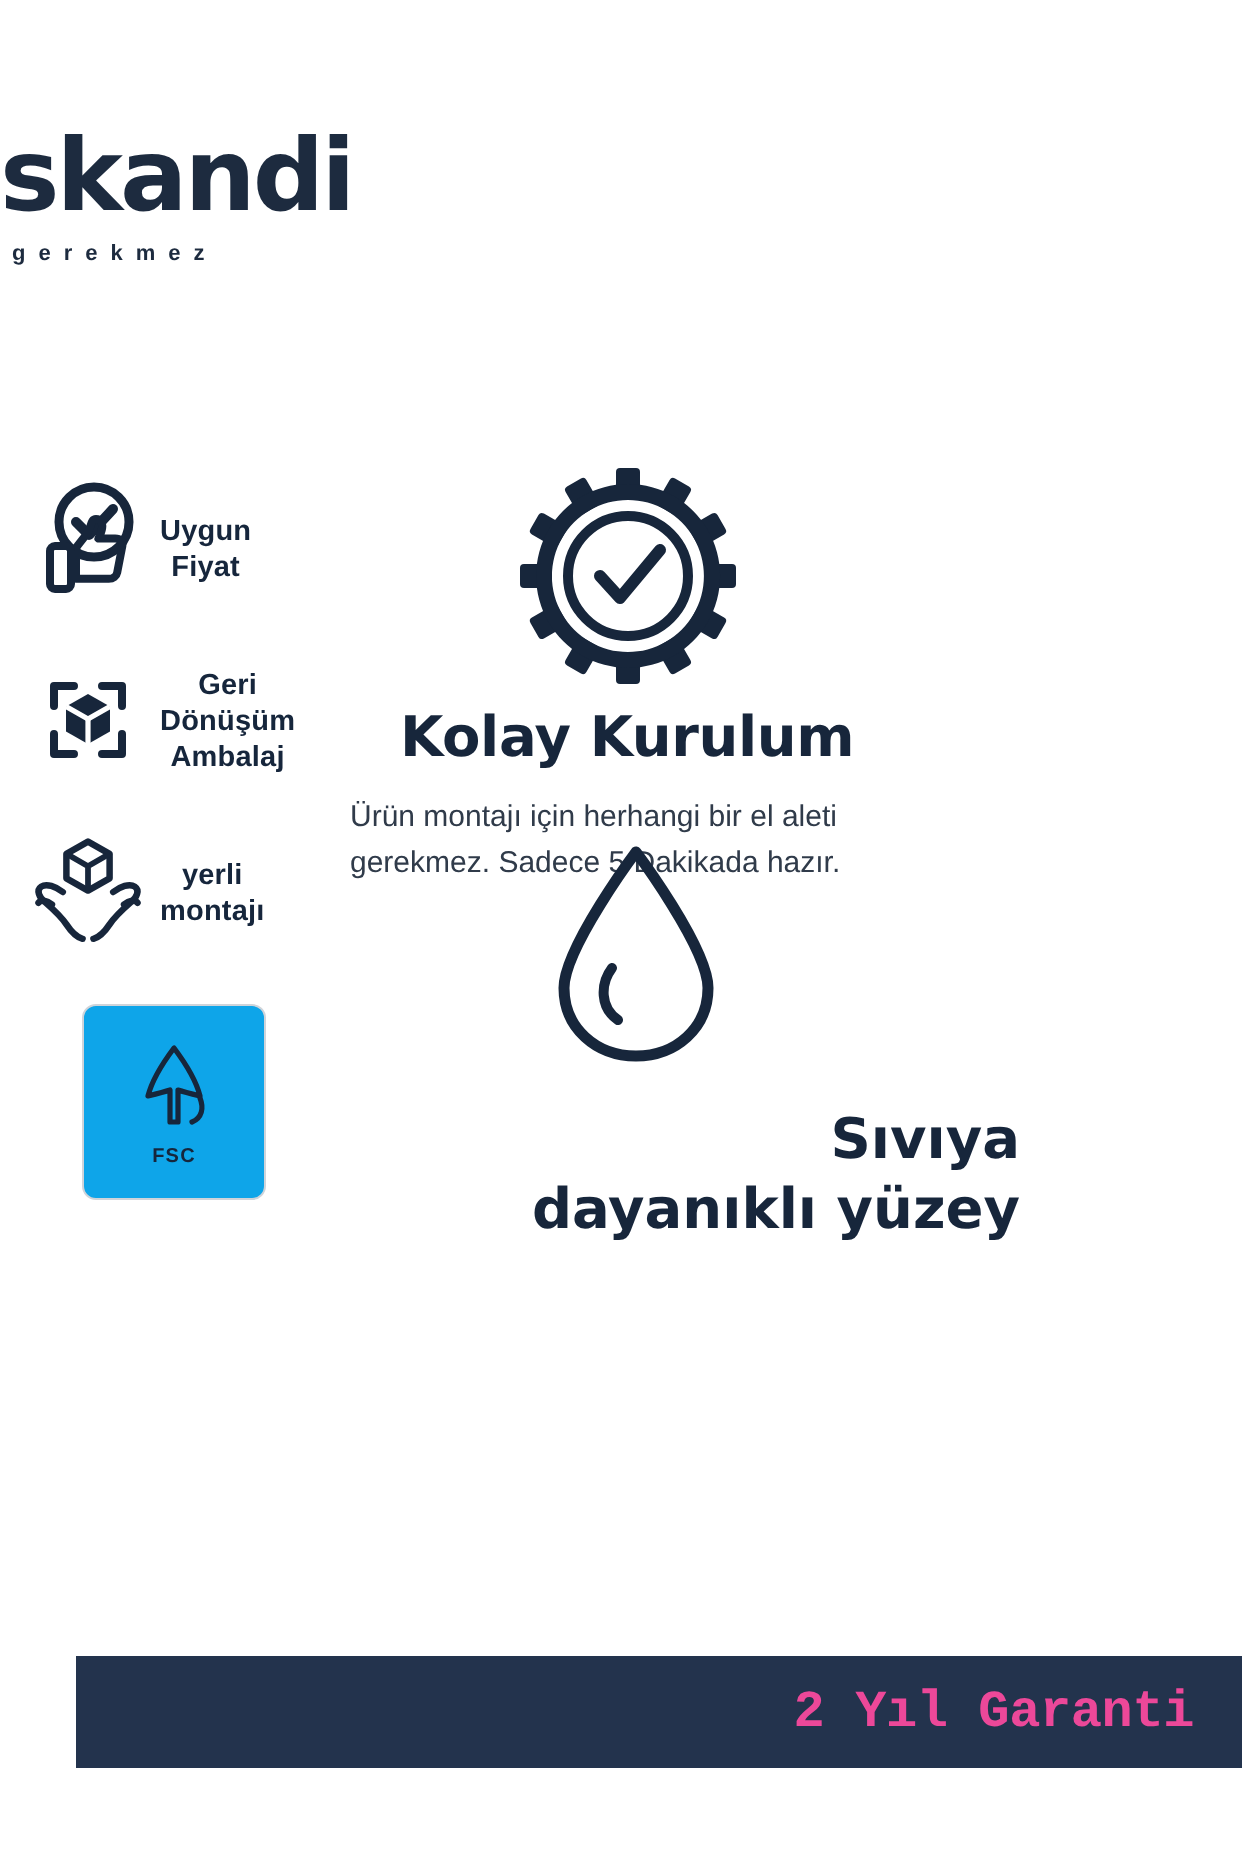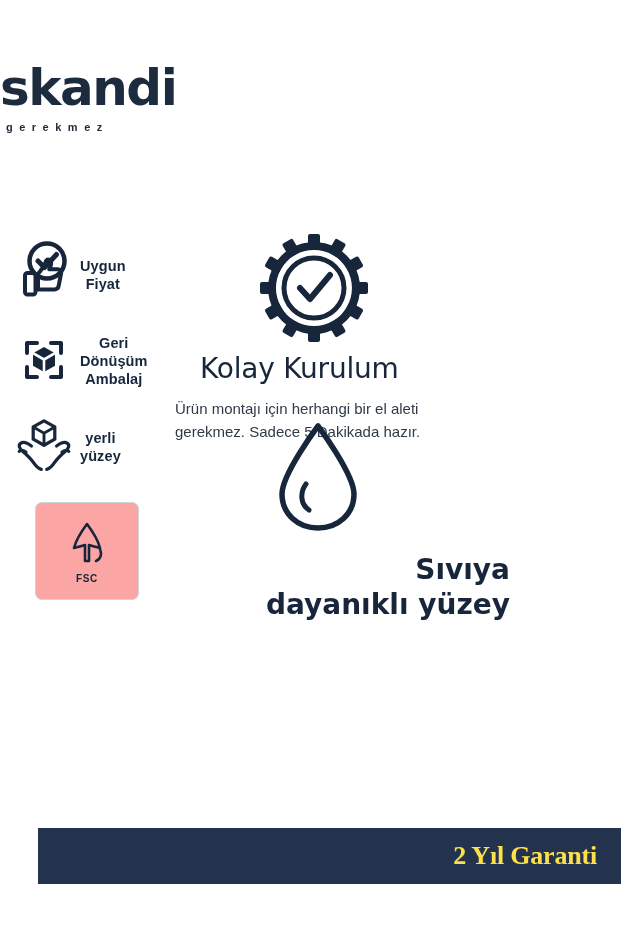--- a/index.html
+++ b/index.html
@@ -73,29 +73,29 @@
     margin-top: 4px;
     text-align: center;
     font-size: 14.5px;
     font-weight: 700;
     line-height: 1.22;
     color: #16263c;
     letter-spacing: 0.1px;
   }
   .fsc-box {
     margin-top: 6px;
-    width: 104px;
+    width: 92px;
     height: 98px;
     border: 1px solid #cfd4da;
     border-radius: 7px;
     display: flex;
     flex-direction: column;
     align-items: center;
     justify-content: center;
-    background: #fca5a5;
+    background: #0ea5e9;
     margin-left: 48px;
   }
   .fsc-label {
     margin-top: 5px;
     font-size: 10px;
     font-weight: 700;
     letter-spacing: 0.6px;
     color: #16263c;
   }
 
@@ -108,21 +108,21 @@
     text-align: left;
   }
   .block-install .icon-row {
     display: flex;
     justify-content: flex-start;
     padding-left: 108px;
   }
   .block-title {
     font-family: "DejaVu Sans", sans-serif;
     font-size: 28px;
-    font-weight: 400;
+    font-weight: 700;
     color: #17263b;
     letter-spacing: -0.2px;
     margin-top: 8px;
     padding-left: 50px;
   }
   .block-desc {
     margin-top: 12px;
     font-size: 15px;
     line-height: 1.55;
     color: #303b4a;
@@ -160,22 +160,22 @@
     bottom: 47px;
     width: 583px;
     height: 56px;
     background: #23334d;
     display: flex;
     align-items: center;
     justify-content: flex-end;
     padding-right: 24px;
   }
   .footer-text {
-    color: #fde047;
-    font-family: Liberation Serif, serif;
+    color: #ec4899;
+    font-family: Liberation Mono, monospace;
     font-size: 26px;
     font-weight: 700;
     letter-spacing: -0.2px;
   }
 
   svg { display: block; }
 </style>
 </head>
 <body>
 
@@ -218,21 +218,21 @@
     <div class="left-feature">
       <div class="icon-wrap">
         <svg width="80" height="76" viewBox="0 0 80 76">
           <path d="M40 10 l12 6.8 v13.6 L40 37.2 l-12 -6.8 V16.8 z" fill="none" stroke="#17263b" stroke-width="3.6" stroke-linejoin="round"></path>
           <path d="M28 16.8 l12 6.9 l12 -6.9 M40 23.7 V37.2" fill="none" stroke="#17263b" stroke-width="3.2"></path>
           <path d="M26 38 c-4,-3 -9,-5 -12,-3 -3,2 -1,6 2,8.5 4,3.5 9,8 12,12.5 2.5,3.8 5,7 9,8 M20 45 c-3,-2.5 -6,-3 -7.5,-1" fill="none" stroke="#17263b" stroke-width="3.6" stroke-linecap="round"></path>
           <path d="M54 38 c4,-3 9,-5 12,-3 3,2 1,6 -2,8.5 -4,3.5 -9,8 -12,12.5 -2.5,3.8 -5,7 -9,8 M60 45 c3,-2.5 6,-3 7.5,-1" fill="none" stroke="#17263b" stroke-width="3.6" stroke-linecap="round"></path>
         </svg>
       </div>
       <div class="caption" style="white-space:pre-line">yerli
-yüzey</div>
+montajı</div>
     </div>
 
     <div class="fsc-box">
       <div>
         <svg width="46" height="50" viewBox="0 0 46 50">
           <path d="M23 6 C17 14, 12 22, 10 30 C14 29, 18 28, 21 27 L21 43 L25 43 L25 27 C28 28, 32 29, 36 30 C34 22, 29 14, 23 6 Z" fill="none" stroke="#17263b" stroke-width="2.6" stroke-linejoin="round"></path>
           <path d="M36 31 c2,5 1,10 -4,12" fill="none" stroke="#17263b" stroke-width="2.6" stroke-linecap="round"></path>
         </svg>
       </div>
       <div class="fsc-label">FSC</div>

